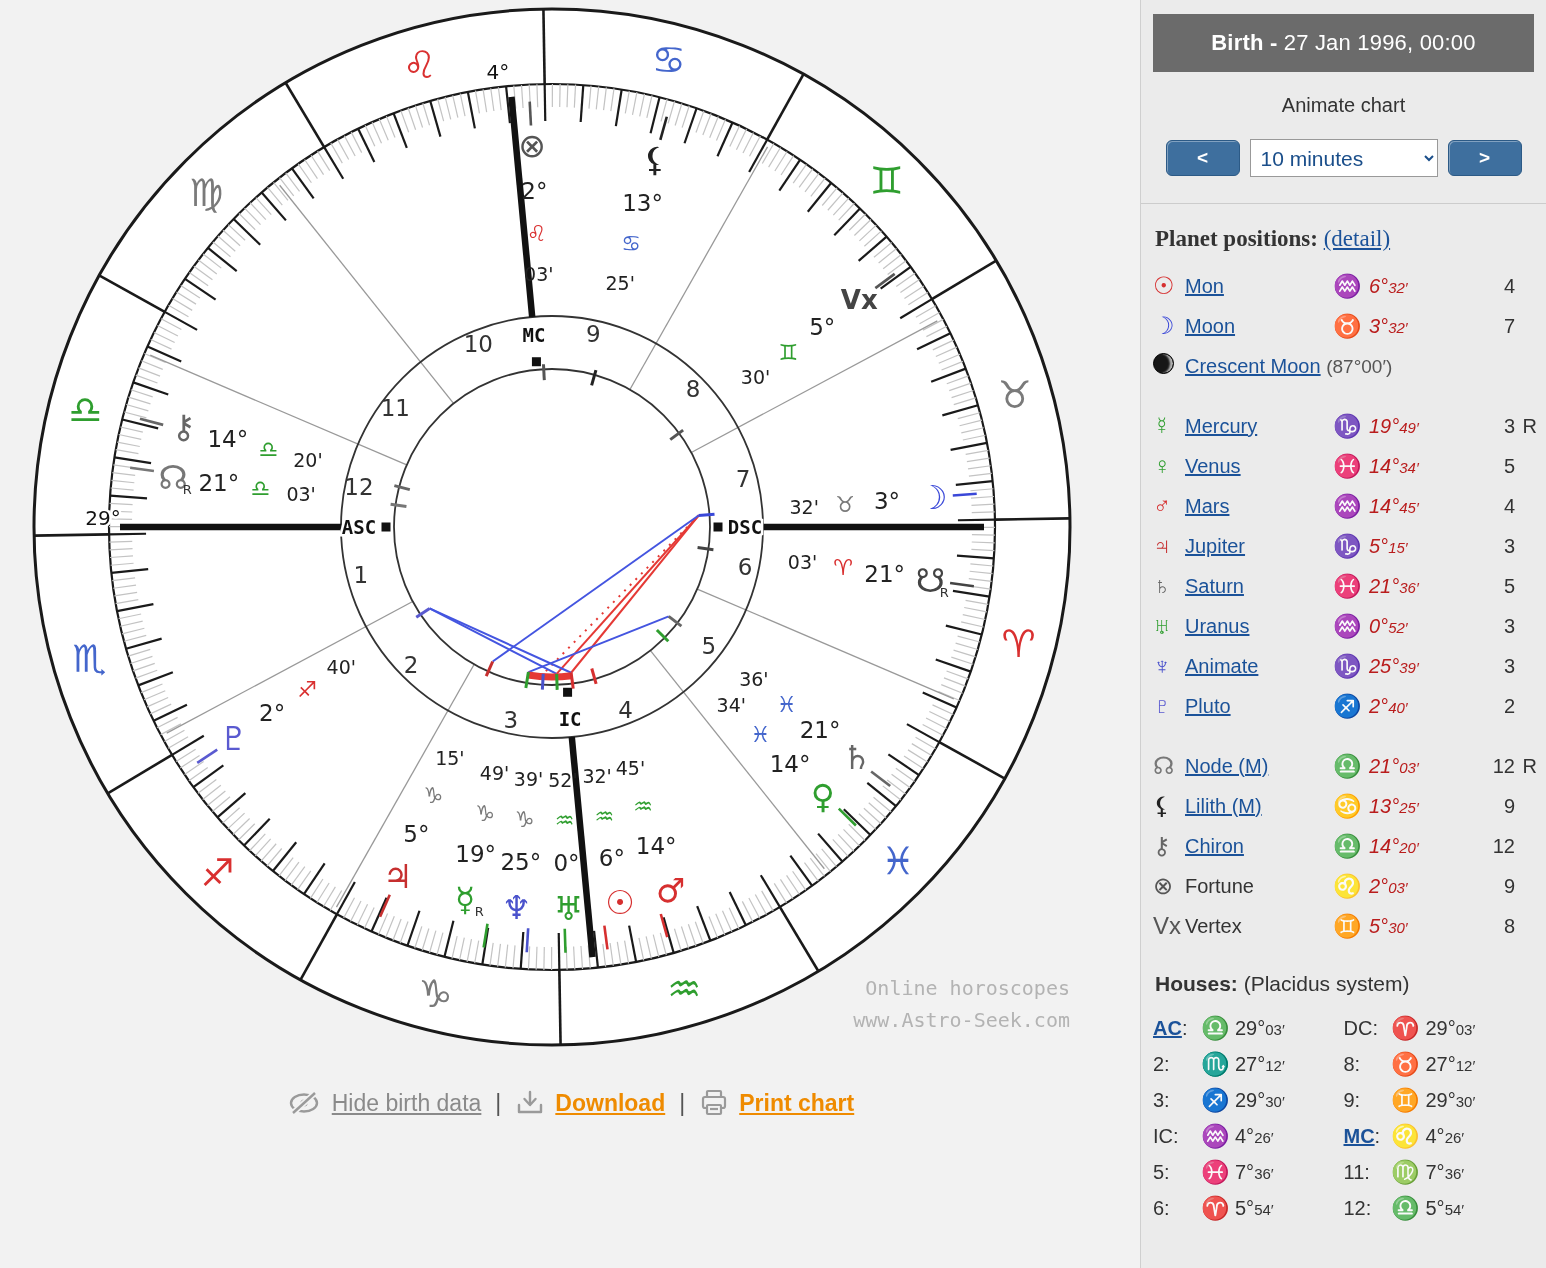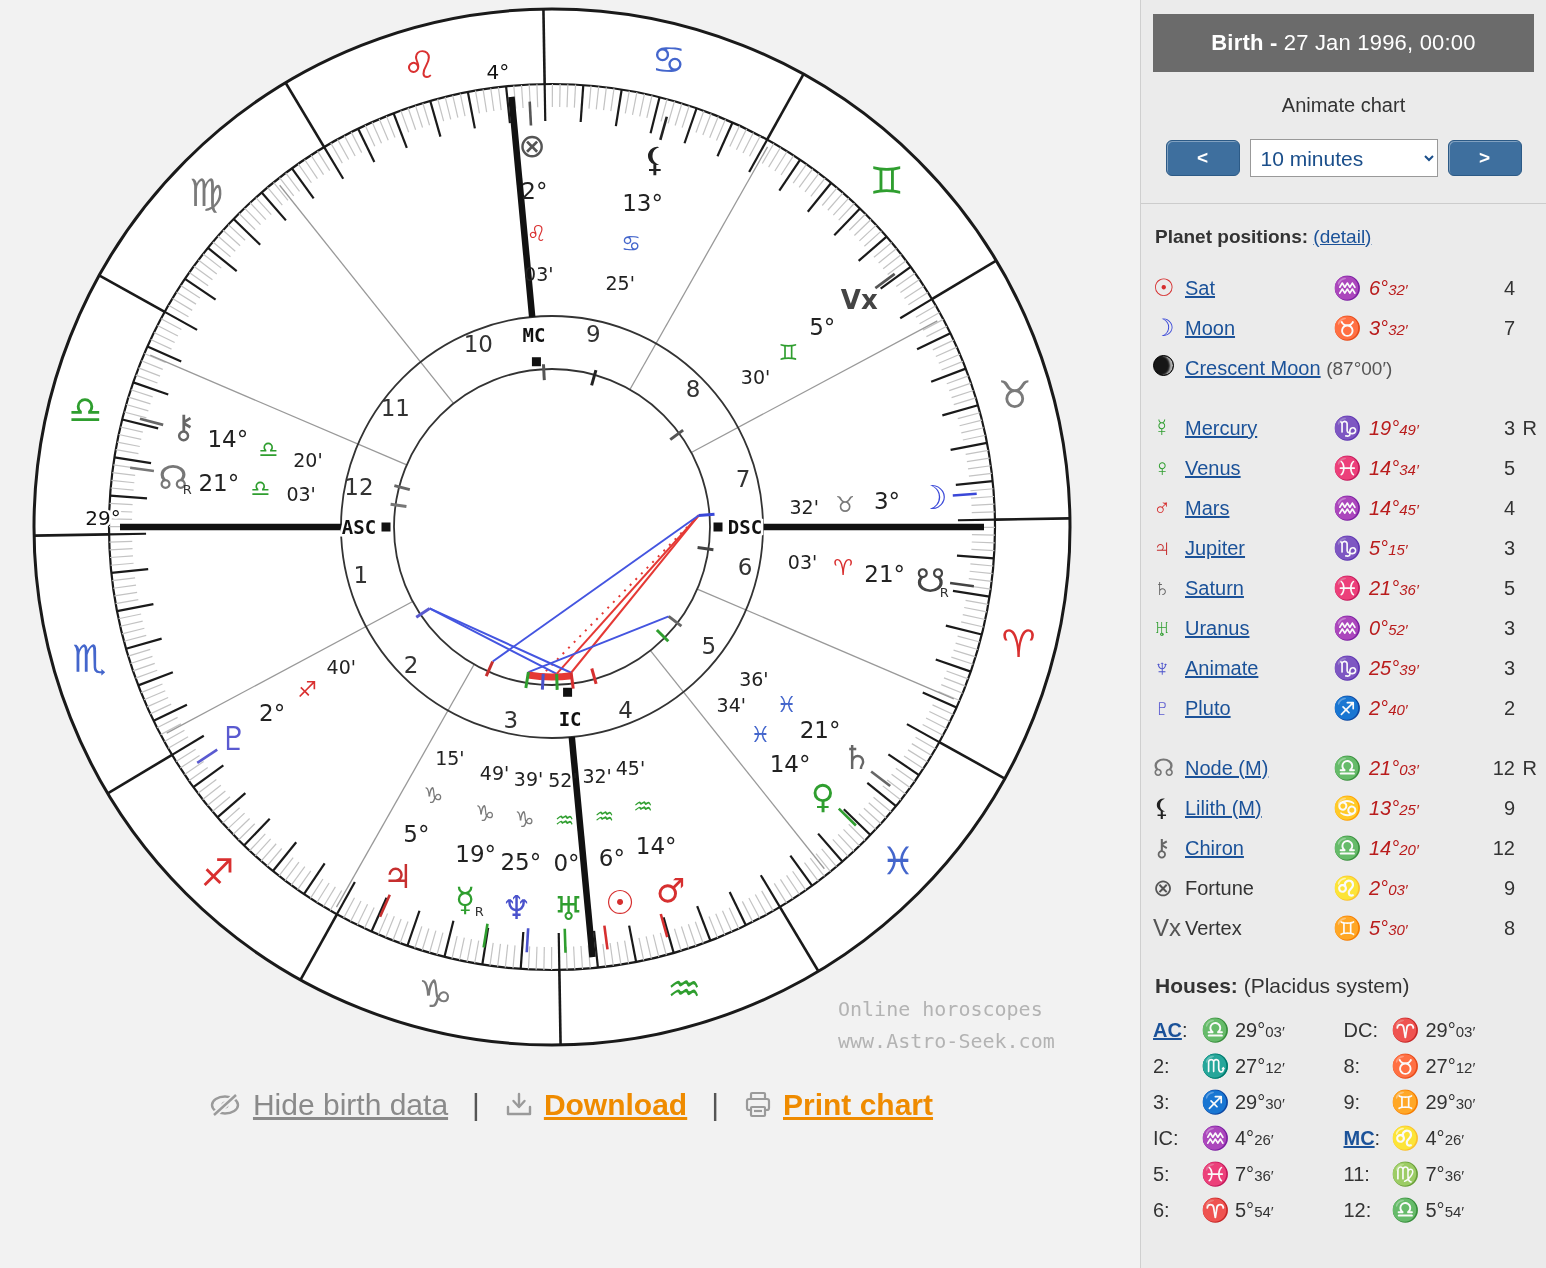--- a/index.html
+++ b/index.html
@@ -1,45 +1,45 @@
 <!DOCTYPE html>
 <html><head>
 <meta charset="utf-8">
 <style>
   html,body{margin:0;padding:0;background:#fff;}
   body{font-family:"Liberation Sans", sans-serif; width:1546px; height:1268px; position:relative; overflow:hidden;}
   .page{display:flex; width:1546px; height:1268px;}
   
   .main{position:relative; width:1140px; height:1268px; background:#f2f2f2;}
   #wheel{position:absolute; left:0; top:0; width:1140px; height:1080px;}
-  .watermark{position:absolute; left:838px; top:993px; width:232px; text-align:left;
+  .watermark{position:absolute; left:838px; top:972px; width:232px; text-align:right;
     font-family:"DejaVu Sans Mono", monospace; font-size:20px; line-height:32px; color:#b3b3b3;}
   .toolbar{position:absolute; left:0; top:1088px; width:1140px; display:flex; align-items:center;
-    justify-content:center; gap:24px; font-size:30px;}
+    justify-content:center; gap:14px; font-size:23px;}
   .toolbar svg{display:block;}
   .tb-link{color:#ef8b00; font-weight:600; text-decoration:underline; cursor:pointer;}
   .tb-link.gray{color:#8a8a8a; font-weight:400;}
   .tb-sep{color:#555;}
   .tb-item{display:flex; align-items:center; gap:10px;}
   
   .sidebar{width:406px; height:1268px; background:#ebebeb; border-left:1px solid #cfcfcf;
     box-sizing:border-box; padding:14px 12px 0 12px; color:#333;}
   .sb-header{background:#6b6b6b; color:#fff; font-size:22px; padding:16px 10px; text-align:center;
     letter-spacing:.2px;}
   .sb-header b{font-weight:bold;}
   .animate{ text-align:center; padding:22px 0 20px 0; font-size:20px; color:#333;}
   .animate .l2{margin-top:8px;}
   .anim-controls{display:flex; justify-content:center; align-items:center; gap:10px; margin-top:22px;}
   .anim-btn{background:#3e6f9e; border:1px solid #2c5a86; border-radius:6px; color:#fff;
     font-weight:bold; font-size:19px; width:74px; height:36px; cursor:pointer;
     box-shadow:inset 1px 1px 0 rgba(255,255,255,.35);}
   .anim-select{width:188px; height:38px; font-size:21px; color:#1a4e8a; background:#fff;
     border:1px solid #999; padding:0 6px; font-family:"Liberation Sans",sans-serif;}
   .sb-divider{border:none; border-top:1px solid #ccc; margin:6px -12px 0 -12px;}
-  .pp-title{font-size:19px; margin:22px 0 20px 2px; color:#333;}
+  .pp-title{font-size:23px; margin:22px 0 14px 2px; color:#333;font-family:Liberation Serif, serif;}
   .pp-title b{font-weight:bold;}
   a.sb-link{color:#1b5299; text-decoration:underline; cursor:pointer;}
   .prow{display:grid; grid-template-columns:32px 148px 36px 106px 40px 22px; align-items:center;
     height:40px; font-size:20px;}
   .prow.group-start{margin-top:20px;}
   .prow .picon{font-size:24px; text-align:left;}
   .prow .psign{font-size:23px;}
   .prow .pval{color:#b91c1c;font-style:italic;}
   .prow .phouse{text-align:right; color:#333;}
   .prow .pretro{text-align:right; color:#333;}
@@ -655,21 +655,21 @@
     <hr class="sb-divider">
 
     <div class="pp-title">
       <b>Planet positions:</b>
       <a class="sb-link">(detail)</a>
     </div>
 
     <div id="planet-rows">
         <div class="prow">
           <span class="picon" style="color:#d62f2f">☉</span>
-          <span class="pname"><a class="sb-link">Sat</a></span>
+          <span class="pname"><a class="sb-link">Mon</a></span>
           <span class="psign" style="color:#2f9e2f">♒</span>
           <span class="pval">6°<small>32′</small></span>
           <span class="phouse">4</span>
           <span class="pretro"></span>
         </div>
         <div class="prow">
           <span class="picon" style="color:#3a48d8">☽</span>
           <span class="pname"><a class="sb-link">Moon</a></span>
           <span class="psign" style="color:#7a7a7a">♉</span>
           <span class="pval">3°<small>32′</small></span>

